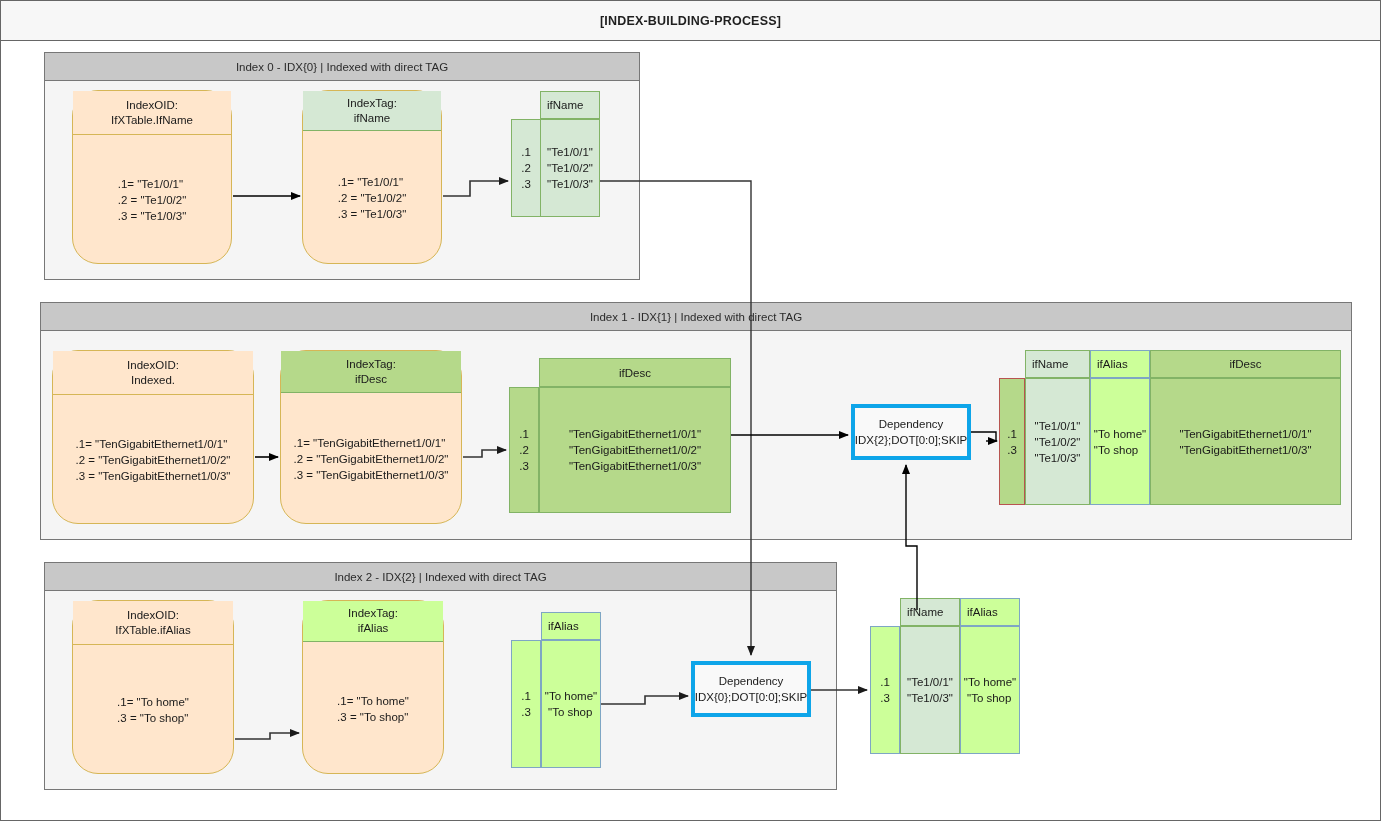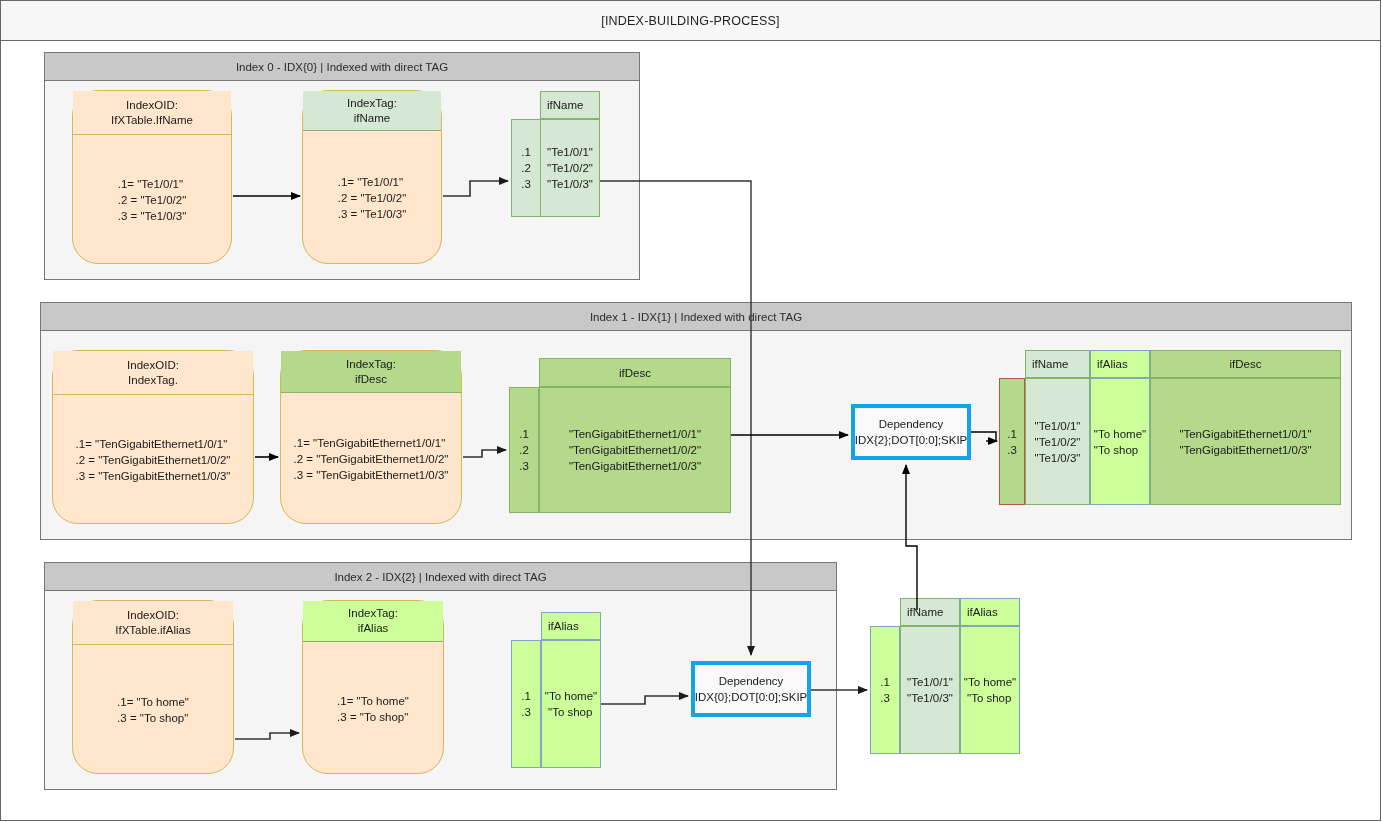--- a/index.html
+++ b/index.html
@@ -3,21 +3,21 @@
 <meta charset="utf-8">
 <style>
   html,body{margin:0;padding:0;background:#ffffff;}
   body{font-family:"Liberation Sans","DejaVu Sans",sans-serif;color:#1a1a1a;}
   #canvas{position:relative;width:1382px;height:822px;overflow:hidden;background:#fff;}
 
   
   .frame{position:absolute;left:0;top:0;width:1381px;height:821px;border:1px solid #666;box-sizing:border-box;}
   .titlebar{position:absolute;left:1px;top:1px;width:1379px;height:40px;background:#f7f7f7;
             border-bottom:1px solid #666;box-sizing:border-box;display:flex;align-items:center;justify-content:center;}
-  .titlebar span{font-size:12.5px;font-weight:normal;letter-spacing:.2px;color:#1f1f1f;}
+  .titlebar span{font-size:12.5px;font-weight:bold;letter-spacing:.2px;color:#1f1f1f;}
 
   
   .section{position:absolute;background:#f5f5f5;border:1px solid #777;box-sizing:border-box;}
   .sec-head{position:absolute;left:0;top:0;height:28px;background:#c8c8c8;border-bottom:1px solid #777;
             box-sizing:border-box;display:flex;align-items:center;justify-content:center;width:100%;}
   .sec-head span{font-size:11.5px;color:#2b2b2b;}
 
   
   .box{position:absolute;box-sizing:border-box;border-radius:26px;}
   .ob{background:#ffe6cc;border:1px solid #d6b656;}
@@ -99,21 +99,21 @@
 
   <div class="section" style="left:40px;top:302px;width:1312px;height:238px;">
     <div class="sec-head">
       <span>Index 1 - IDX{1} |  Indexed with direct TAG</span>
     </div>
   </div>
 
   <div class="box ob" style="left:52px;top:350px;width:202px;height:174px;">
     <div class="ob-head tan" style="height:44px;">
       <div>IndexOID:</div>
-      <div>IndexTag.</div>
+      <div>Indexed.</div>
     </div>
     <div class="ob-body" style="top:44px;height:130px;">.1= "TenGigabitEthernet1/0/1"
 .2 = "TenGigabitEthernet1/0/2"
 .3 = "TenGigabitEthernet1/0/3"</div>
   </div>
 
   <div class="box ob" style="left:280px;top:350px;width:182px;height:174px;">
     <div class="ob-head g2" style="height:42px;">
       <div>IndexTag:</div>
       <div>ifDesc</div>

